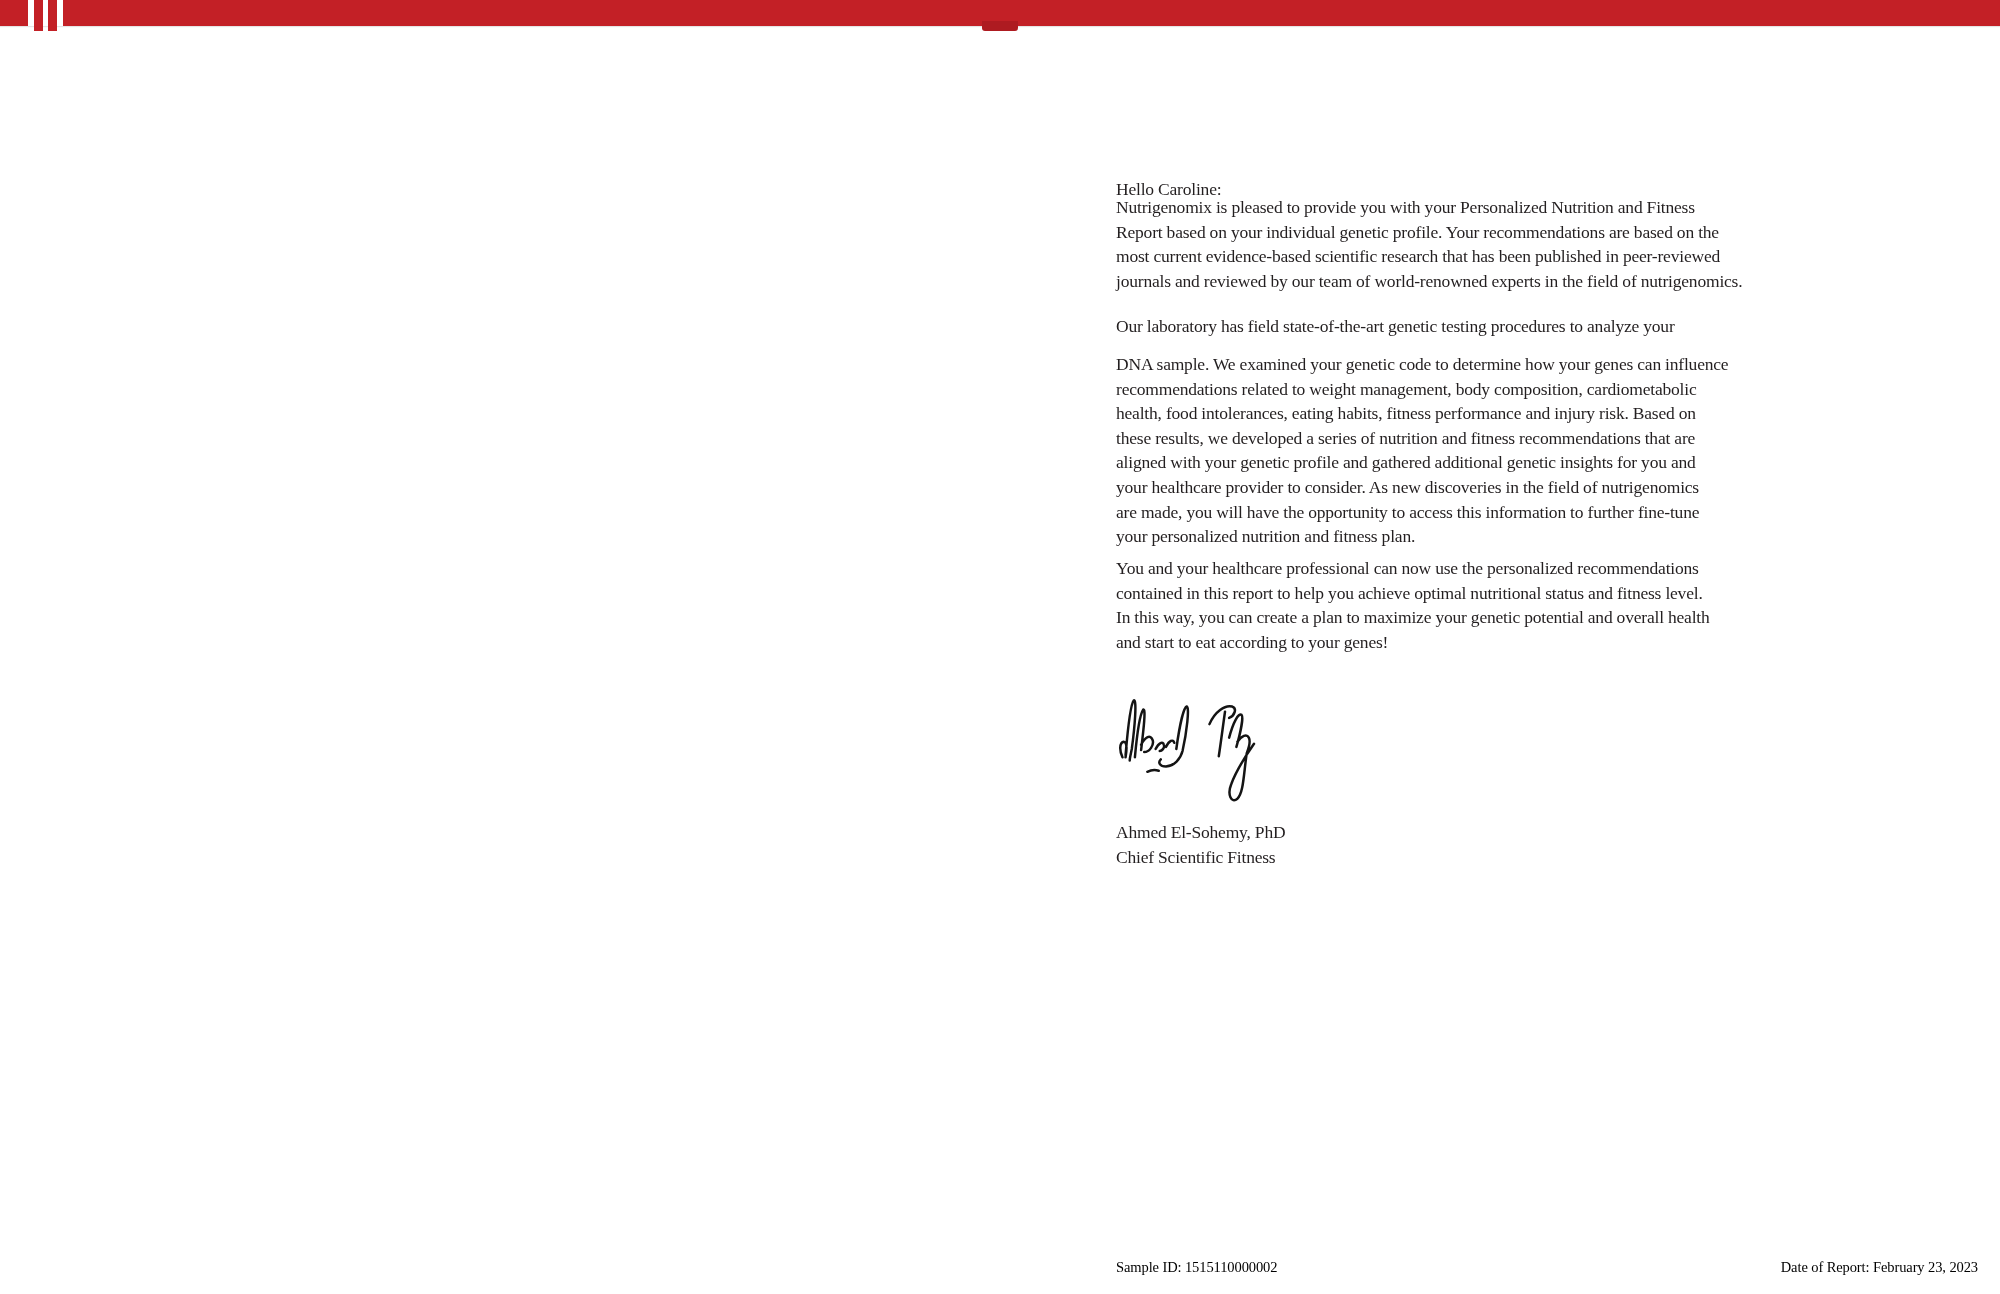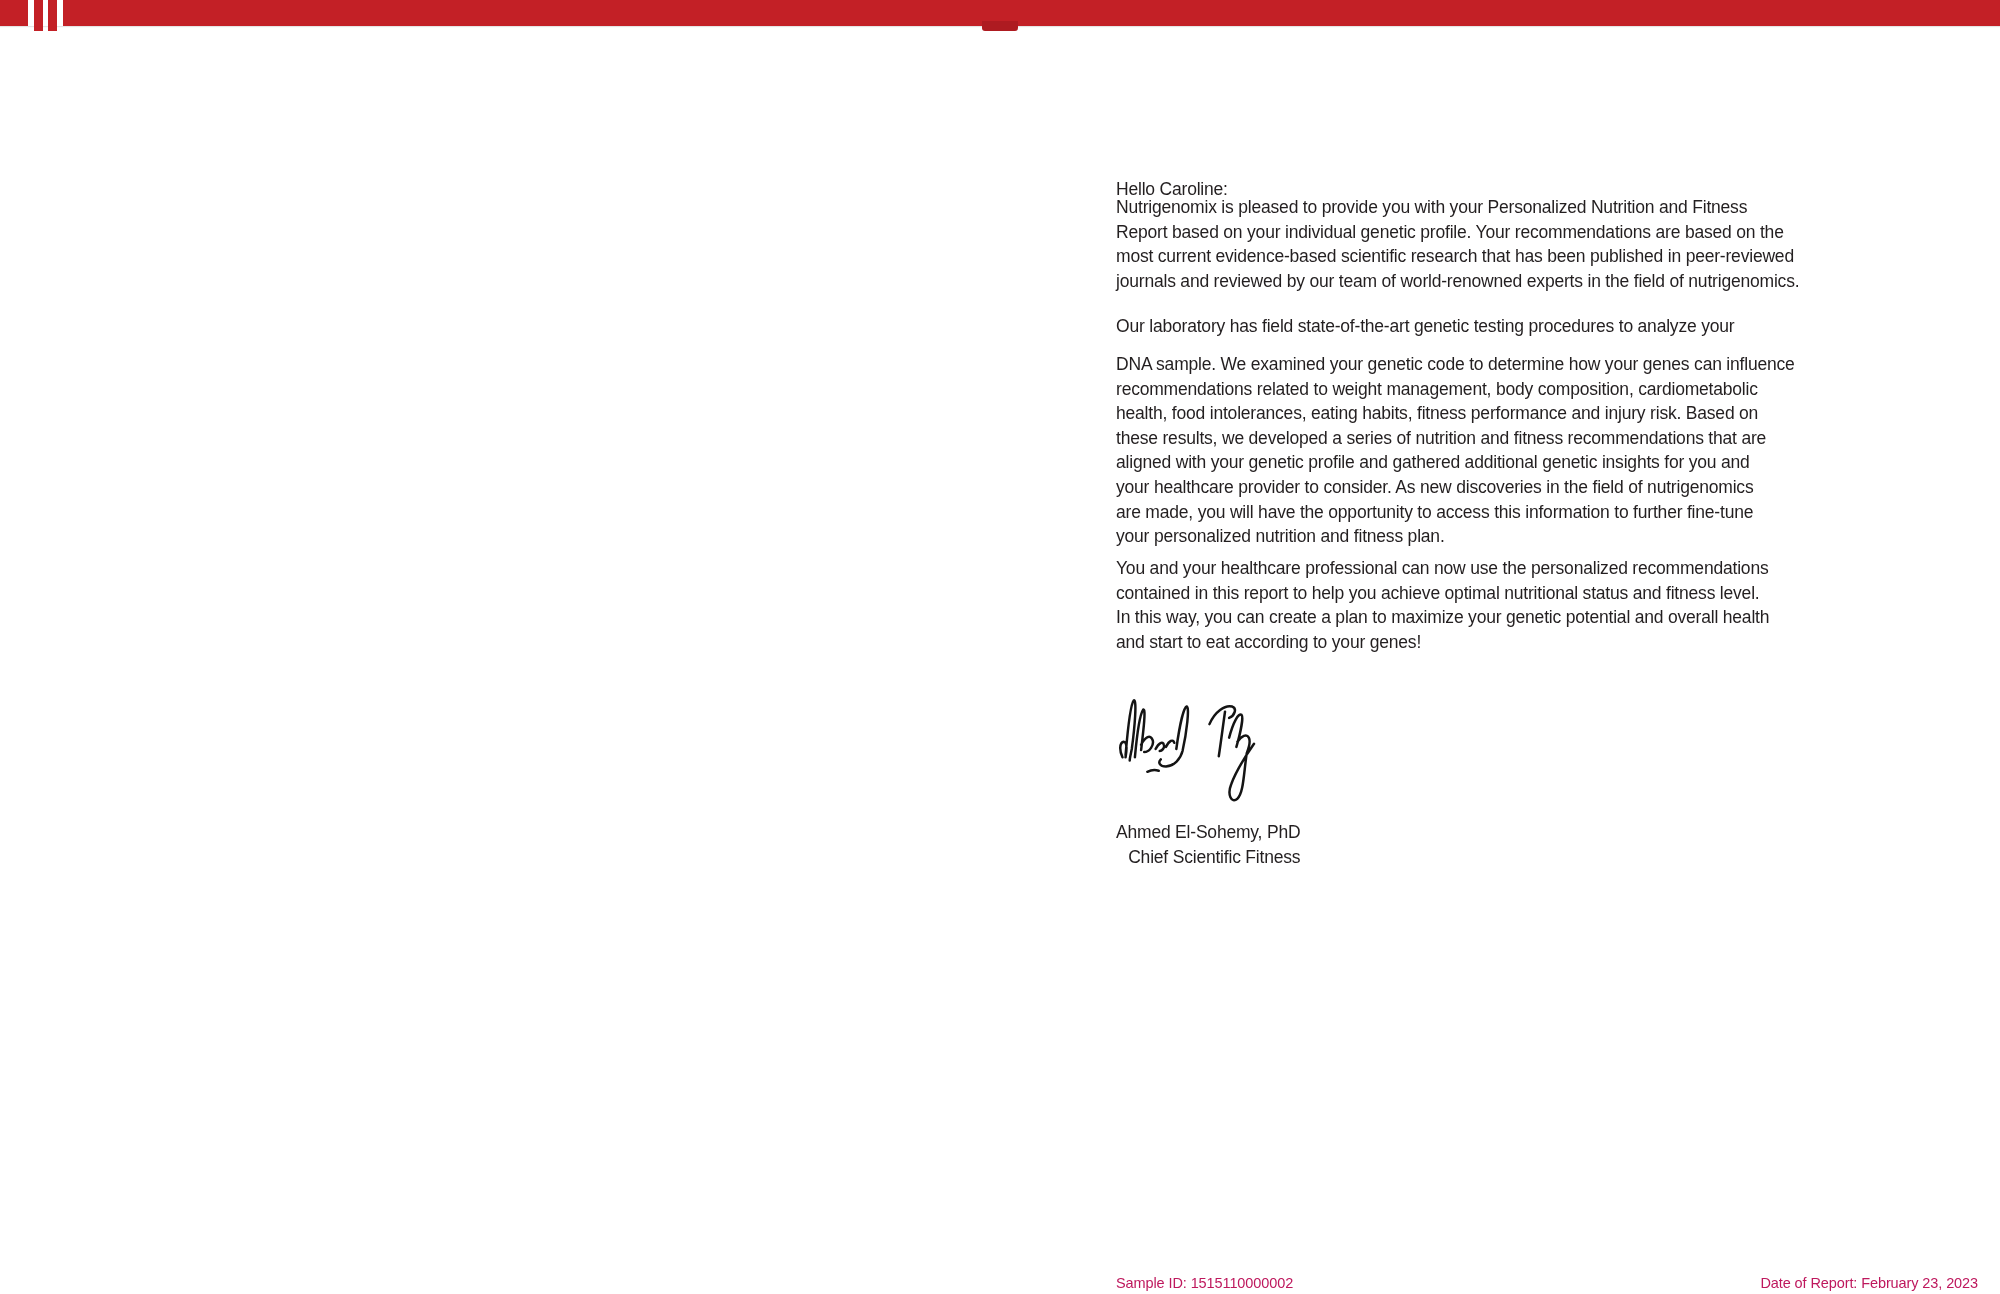--- a/index.html
+++ b/index.html
@@ -1,43 +1,43 @@
 <!DOCTYPE html>
 <html><head>
 <meta charset="utf-8">
 <style>
   html,body{margin:0;padding:0;background:#e8e8e8;}
   .page{
     position:relative;
     width:2000px;height:1294px;
     background:#ffffff;
     overflow:hidden;
-    font-family:Liberation Sans, sans-serif;
+    font-family:Liberation Serif, serif;
     color:#231f20;
   }
   
   .banner{position:absolute;left:0;top:0;width:2000px;height:26px;box-shadow:0 1px 1px rgba(0,0,0,0.10);}
   .logo-bar{position:absolute;top:0;height:31px;width:9px;}
   .logo-stripe{position:absolute;top:0;height:26px;background:#ffffff;}
   .divider-tab{position:absolute;top:21px;height:10px;left:982px;width:36px;border-radius:0 0 3px 3px;}
   
   .letter{position:absolute;left:1116px;top:0;width:810px;font-size:17.5px;line-height:24.6px;letter-spacing:-0.2px;}
   .line-block{position:absolute;left:0;width:810px;white-space:pre-line;}
   .greeting{top:177px;}
   .para1{top:195px;}
   .para1cont{top:314px;}
   .para2{top:352px;}
   .para3{top:556px;}
   .sig{position:absolute;left:1118px;top:691px;width:156px;height:116px;}
-  .name-block{position:absolute;left:1116px;top:820px;font-size:17.5px;line-height:24.8px;letter-spacing:-0.2px;text-align:right;}
+  .name-block{position:absolute;left:1116px;top:820px;font-size:17.5px;line-height:24.8px;letter-spacing:-0.2px;}
   
   .footer{
     position:absolute;left:1116px;top:1258px;width:862px;
     display:flex;justify-content:space-between;
-    font-size:14.5px;line-height:18px;letter-spacing:-0.1px;color:#be185d;margin-top:16px;
+    font-size:14.5px;line-height:18px;letter-spacing:-0.1px;color:#000000;
   }
 </style>
 </head>
 <body>
 
 <div class="page">
 
   <div class="banner" style="background:#c32026;">
     <div class="logo-bar" style="left:34px;background:#c32026;"></div>
     <div class="logo-bar" style="left:48px;background:#c32026;"></div>

